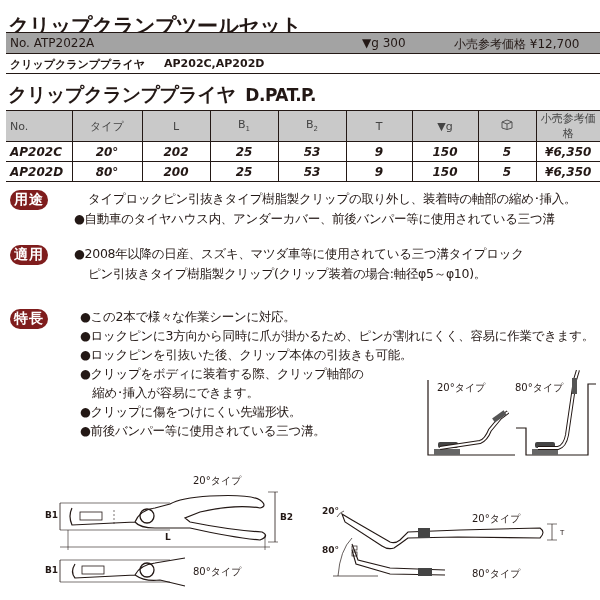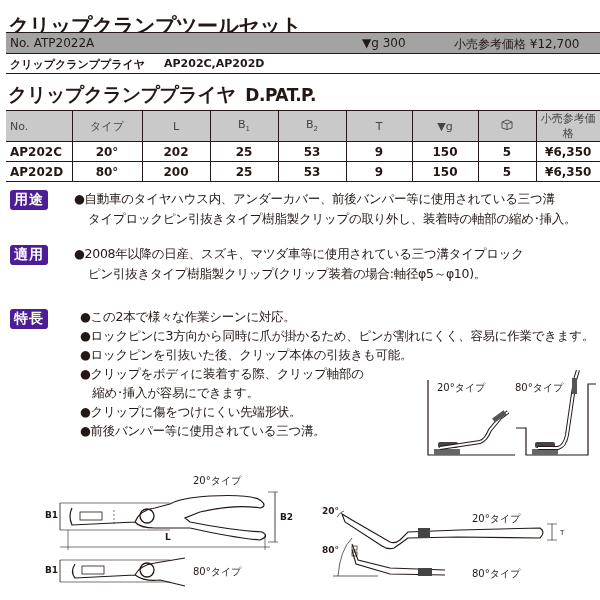--- a/index.html
+++ b/index.html
@@ -12,26 +12,26 @@
   .setbar span { position:absolute; top:3px; font-size:12px; white-space:nowrap; }
   .setrow { left:6px; top:54px; width:594px; height:19px; border-bottom:1.5px solid #231815; }
   .setrow span { position:absolute; top:3px; font-size:11px; font-weight:bold; white-space:nowrap; }
   .subtitle { left:8px; top:82px; font-size:19px; font-weight:bold; letter-spacing:-0.5px; white-space:nowrap; }
   .subtitle .pat { font-size:17px; margin-left:10px; }
   table.spec { position:absolute; left:6px; top:110px; width:594px; border-collapse:collapse;
                border-top:1.5px solid #231815; border-bottom:1.5px solid #231815; }
   table.spec th { background:#c9c9c9; font-weight:normal; font-size:11px; height:19px; padding:0;
                   border-left:1px solid #231815; border-bottom:1px solid #231815; color:#444; }
   table.spec td { font-size:12px; font-weight:bold; height:19px; padding:0; text-align:center;
-                  border-left:1px solid #231815; border-bottom:1px solid #231815; }
+                  border-left:1px solid #231815; border-bottom:1px solid #231815;font-style:italic; }
   table.spec th:first-child, table.spec td:first-child { border-left:none; text-align:left; padding-left:4px; }
   table.spec th { text-align:center; }
   sub { font-size:7px; }
-  .badge { background:#4c1d95; color:#fff; font-weight:bold; font-size:14px; padding:1px 4px;
-           border-radius:3px; letter-spacing:1px; white-space:nowrap; }
+  .badge { background:#7f1d1d; color:#fff; font-weight:bold; font-size:14px; padding:1px 4px;
+           border-radius:10px; letter-spacing:1px; white-space:nowrap; }
   .para { font-size:12.5px; line-height:20px; white-space:nowrap; letter-spacing:-0.3px; }
   .feat { font-size:12.5px; line-height:19px; white-space:nowrap; letter-spacing:-0.3px; }
   .dlabel { font-size:10px; white-space:nowrap; }
   .dlabelb { font-size:9px; font-weight:bold; white-space:nowrap; }
 </style>
 </head>
 <body>
 
 <div class="abs title">クリップクランプツールセット</div>
 
@@ -97,22 +97,22 @@
     <td>9</td>
     <td>150</td>
     <td>5</td>
     <td>¥6,350</td>
   </tr>
 </tbody>
   </table>
 
 <div class="abs badge" style="left:10px; top:190px;">用途</div>
 <div class="abs para" style="left:74px; top:189px;">
+  <div style="padding-left:14px;">タイプロックピン引抜きタイプ樹脂製クリップの取り外し、装着時の軸部の縮め･挿入。</div>
   <div>●自動車のタイヤハウス内、アンダーカバー、前後バンパー等に使用されている三つ溝</div>
-  <div style="padding-left:14px;">タイプロックピン引抜きタイプ樹脂製クリップの取り外し、装着時の軸部の縮め･挿入。</div>
 </div>
 
 <div class="abs badge" style="left:10px; top:245px;">適用</div>
 <div class="abs para" style="left:74px; top:244px;">
   <div>●2008年以降の日産、スズキ、マツダ車等に使用されている三つ溝タイプロック</div>
   <div style="padding-left:14px;">ピン引抜きタイプ樹脂製クリップ(クリップ装着の場合:軸径φ5～φ10)。</div>
 </div>
 
 <div class="abs badge" style="left:10px; top:309px;">特長</div>
 <div class="abs feat" style="left:80px; top:307px;">

